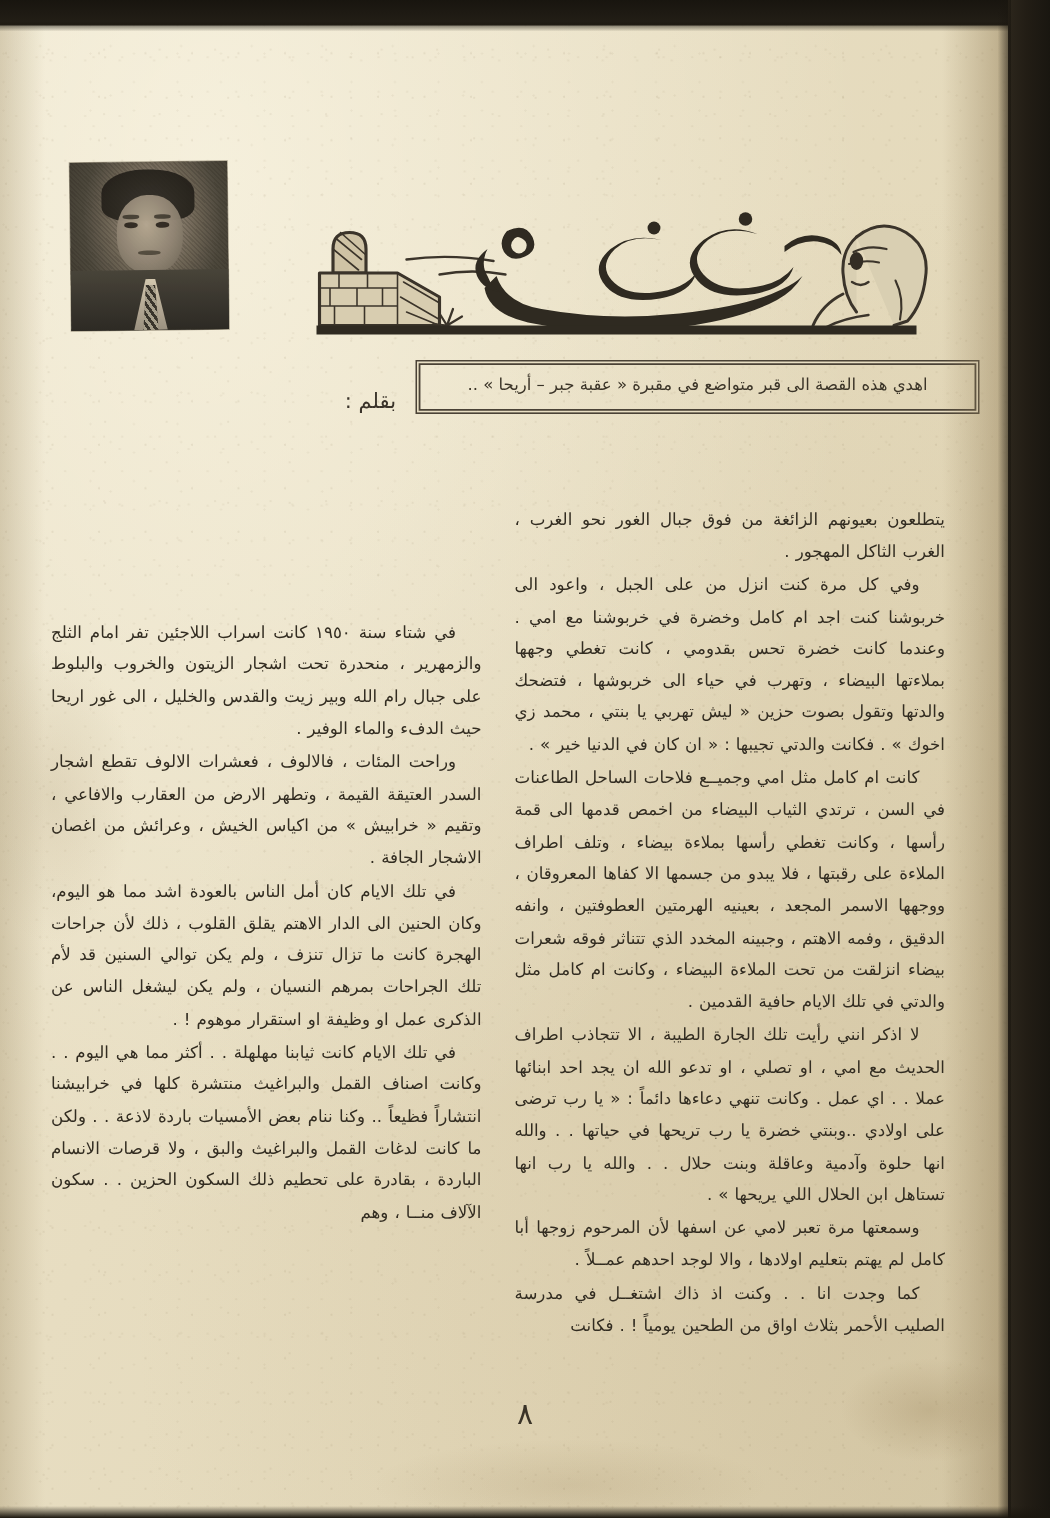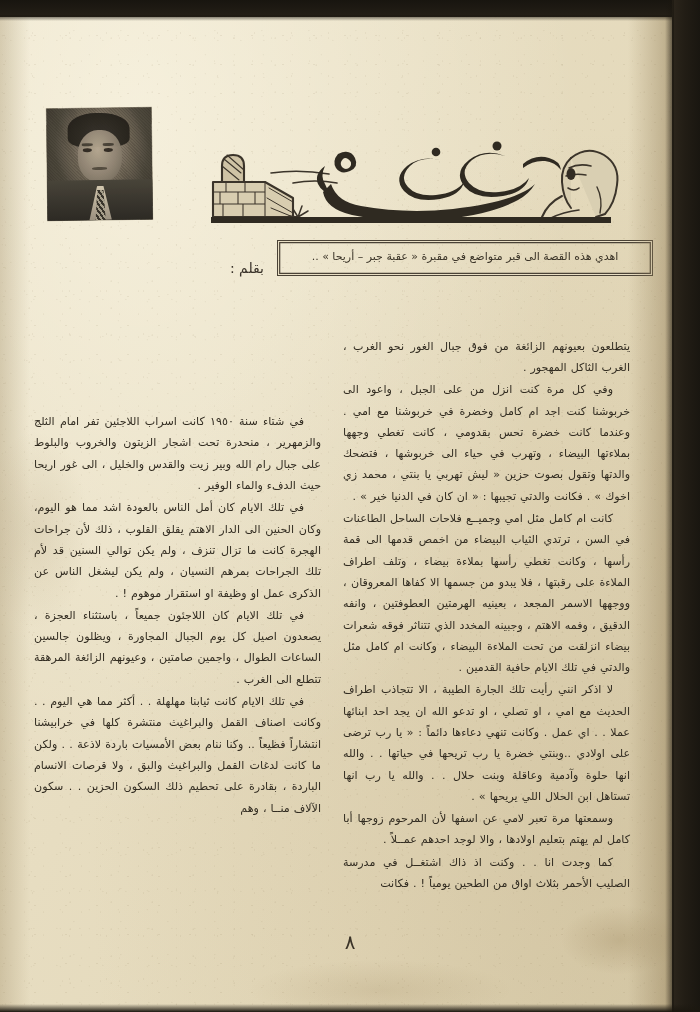--- a/index.html
+++ b/index.html
@@ -204,22 +204,22 @@
     <span class="byline-label">بقلم :</span>
   </div>
 
   <div class="dedication">
     <p>اهدي هذه القصة الى قبر متواضع في مقبرة « عقبة جبر – أريحا » ..</p>
   </div>
 
   <div class="cols">
     <div class="col">
       <p>في شتاء سنة ١٩٥٠ كانت اسراب اللاجئين تفر امام الثلج والزمهرير ، منحدرة تحت اشجار الزيتون والخروب والبلوط على جبال رام الله وبير زيت والقدس والخليل ، الى غور اريحا حيث الدفء والماء الوفير .</p>
+      <p>وراحت المئات ، فالالوف ، فعشرات الالوف تقطع اشجار السدر العتيقة القيمة ، وتطهر الارض من العقارب والافاعي ، وتقيم « خرابيش » من اكياس الخيش ، وعرائش من اغصان الاشجار الجافة .</p>
       <p>في تلك الايام كان أمل الناس بالعودة اشد مما هو اليوم، وكان الحنين الى الدار الاهتم يقلق القلوب ، ذلك لأن جراحات الهجرة كانت ما تزال تنزف ، ولم يكن توالي السنين قد لأم تلك الجراحات بمرهم النسيان ، ولم يكن ليشغل الناس عن الذكرى عمل او وظيفة او استقرار موهوم ! .</p>
-      <p>في تلك الايام كان اللاجئون جميعاً ، باستثناء العجزة ، يصعدون اصيل كل يوم الجبال المجاورة ، ويظلون جالسين الساعات الطوال ، واجمين صامتين ، وعيونهم الزائغة المرهقة تتطلع الى الغرب .</p>
       <p>في تلك الايام كانت ثيابنا مهلهلة . . أكثر مما هي اليوم . . وكانت اصناف القمل والبراغيث منتشرة كلها في خرابيشنا انتشاراً فظيعاً .. وكنا ننام بعض الأمسيات باردة لاذعة . . ولكن ما كانت لدغات القمل والبراغيث والبق ، ولا قرصات الانسام الباردة ، بقادرة على تحطيم ذلك السكون الحزين . . سكون الآلاف منــا ، وهم</p>
     </div>
     <div class="col">
       <p class="noind">يتطلعون بعيونهم الزائغة من فوق جبال الغور نحو الغرب ، الغرب الثاكل المهجور .</p>
       <p>وفي كل مرة كنت انزل من على الجبل ، واعود الى خربوشنا كنت اجد ام كامل وخضرة في خربوشنا مع امي . وعندما كانت خضرة تحس بقدومي ، كانت تغطي وجهها بملاءتها البيضاء ، وتهرب في حياء الى خربوشها ، فتضحك والدتها وتقول بصوت حزين « ليش تهربي يا بنتي ، محمد زي اخوك » . فكانت والدتي تجيبها : « ان كان في الدنيا خير » .</p>
       <p>كانت ام كامل مثل امي وجميــع فلاحات الساحل الطاعنات في السن ، ترتدي الثياب البيضاء من اخمص قدمها الى قمة رأسها ، وكانت تغطي رأسها بملاءة بيضاء ، وتلف اطراف الملاءة على رقبتها ، فلا يبدو من جسمها الا كفاها المعروقان ، ووجهها الاسمر المجعد ، بعينيه الهرمتين العطوفتين ، وانفه الدقيق ، وفمه الاهتم ، وجبينه المخدد الذي تتناثر فوقه شعرات بيضاء انزلقت من تحت الملاءة البيضاء ، وكانت ام كامل مثل والدتي في تلك الايام حافية القدمين .</p>
       <p>لا اذكر انني رأيت تلك الجارة الطيبة ، الا تتجاذب اطراف الحديث مع امي ، او تصلي ، او تدعو الله ان يجد احد ابنائها عملا . . اي عمل . وكانت تنهي دعاءها دائماً : « يا رب ترضى على اولادي ..وبنتي خضرة يا رب تريحها في حياتها . . والله انها حلوة وآدمية وعاقلة وبنت حلال . . والله يا رب انها تستاهل ابن الحلال اللي يريحها » .</p>
       <p>وسمعتها مرة تعبر لامي عن اسفها لأن المرحوم زوجها أبا كامل لم يهتم بتعليم اولادها ، والا لوجد احدهم عمــلاً .</p>
       <p>كما وجدت انا . . وكنت اذ ذاك اشتغــل في مدرسة الصليب الأحمر بثلاث اواق من الطحين يومياً ! . فكانت</p>
     </div>

